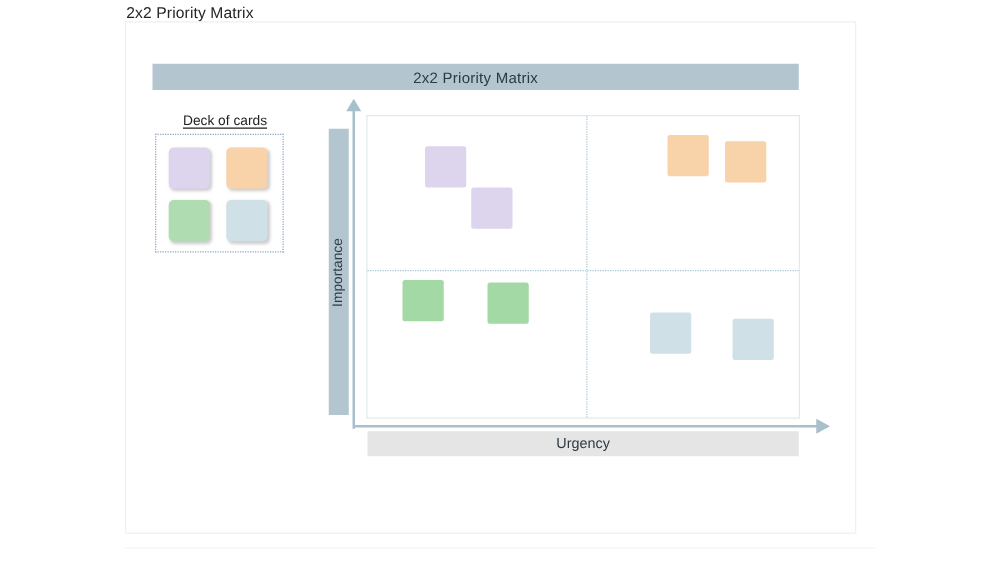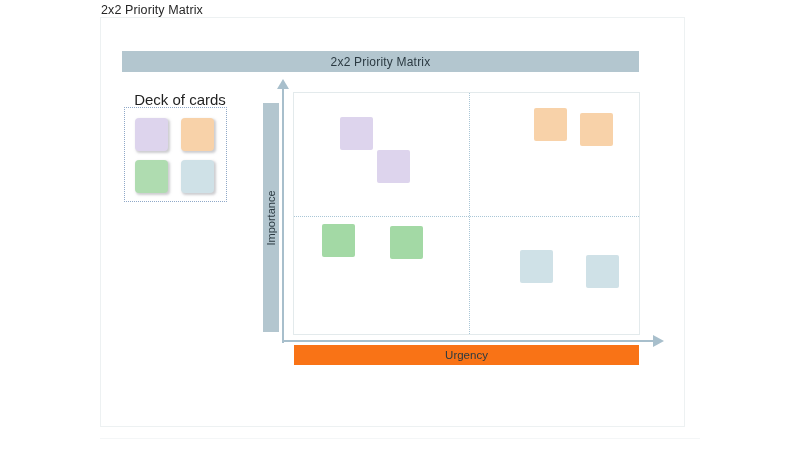--- a/index.html
+++ b/index.html
@@ -64,21 +64,21 @@
     letter-spacing: 0.2px;
   }
 
   
   #deck-title {
     position: absolute;
     left: 134px;
     top: 91px;
     width: 92px;
     text-align: center;
-    font-size: 15px;
+    font-size: 11px;
     color: #1f1f1f;
     text-decoration: underline;
     text-underline-offset: 2px;
   }
   #deck-box {
     position: absolute;
     left: 124px;
     top: 107px;
     width: 103px;
     height: 95px;
@@ -221,21 +221,21 @@
   </div>
 
 <div id="axis-vertical-line" style="background: rgb(168, 191, 204);"></div>
 <div id="axis-vertical-arrow" style="border-bottom-color: rgb(168, 191, 204);"></div>
 <div id="axis-horizontal-line" style="background: rgb(168, 191, 204);"></div>
 <div id="axis-horizontal-arrow" style="border-left-color: rgb(168, 191, 204);"></div>
 
 <div id="importance-bar" style="background: rgb(179, 198, 207);">
   <span class="bar-text">Importance</span>
 </div>
-<div id="urgency-bar" style="background: #f97316;">
+<div id="urgency-bar" style="background: #e5e5e5;">
   <span class="bar-text">Urgency</span>
 </div>
 
 <div id="matrix-frame" style="border-color: rgb(227, 234, 236);"></div>
 <div id="matrix-divider-vertical" style="border-left-color: rgb(169, 198, 214);"></div>
 <div id="matrix-divider-horizontal" style="border-top-color: rgb(169, 198, 214);"></div>
 
 <div class="matrix-card" style="left: 340px; top: 117px; background: rgb(221, 212, 237);"></div>
 <div class="matrix-card" style="left: 377px; top: 150px; background: rgb(221, 212, 237);"></div>
 <div class="matrix-card" style="left: 534px; top: 108px; background: rgb(248, 210, 169);"></div>

